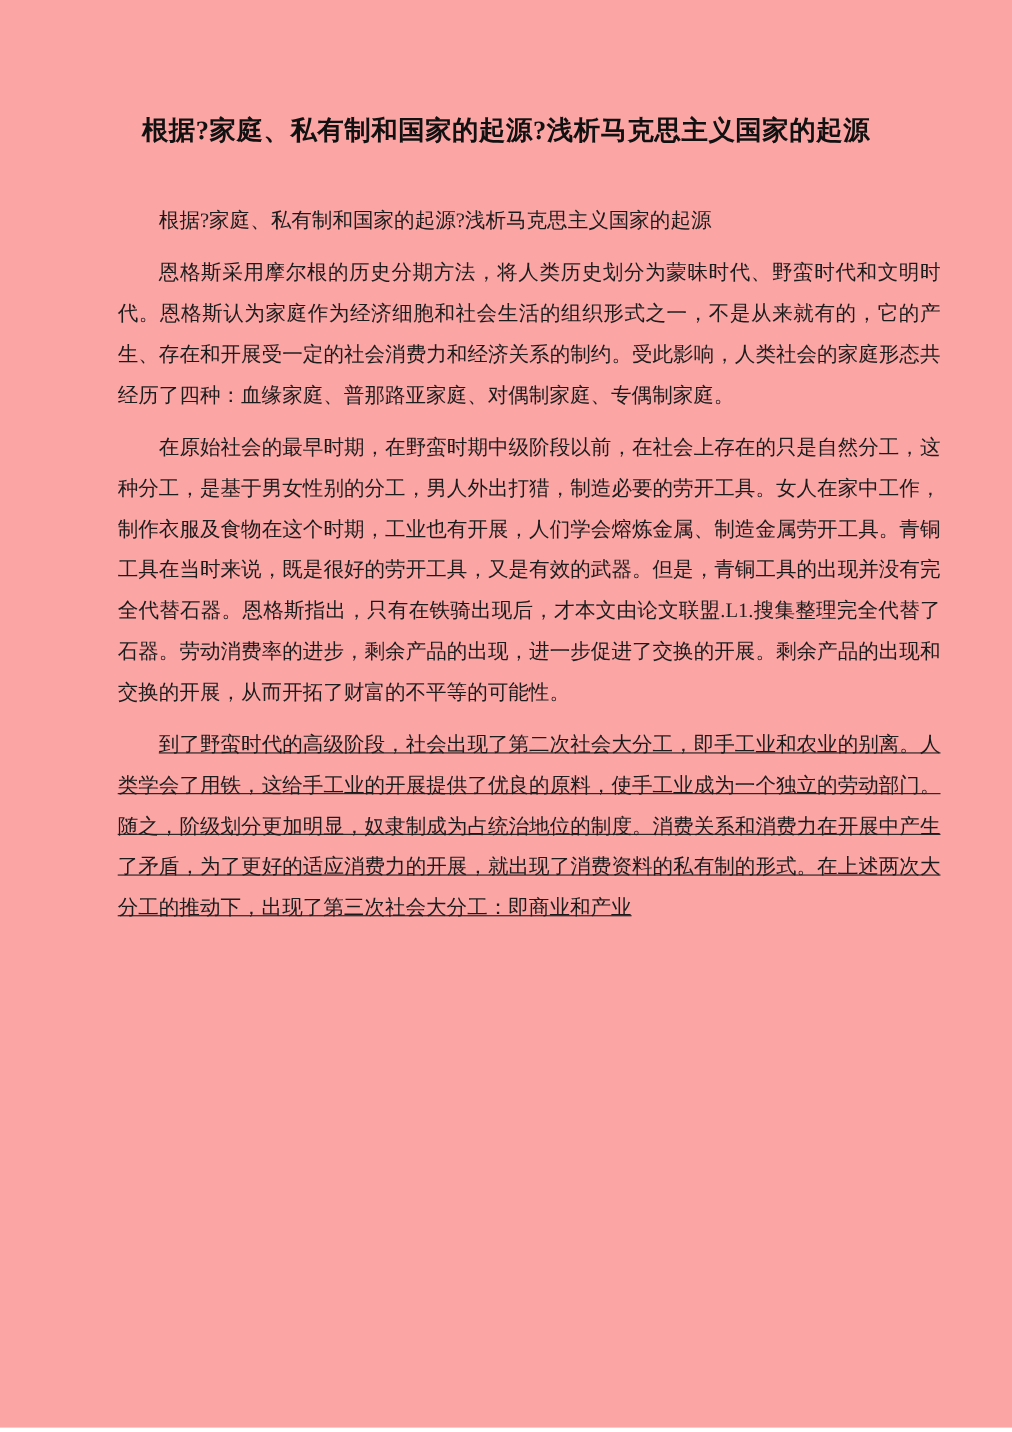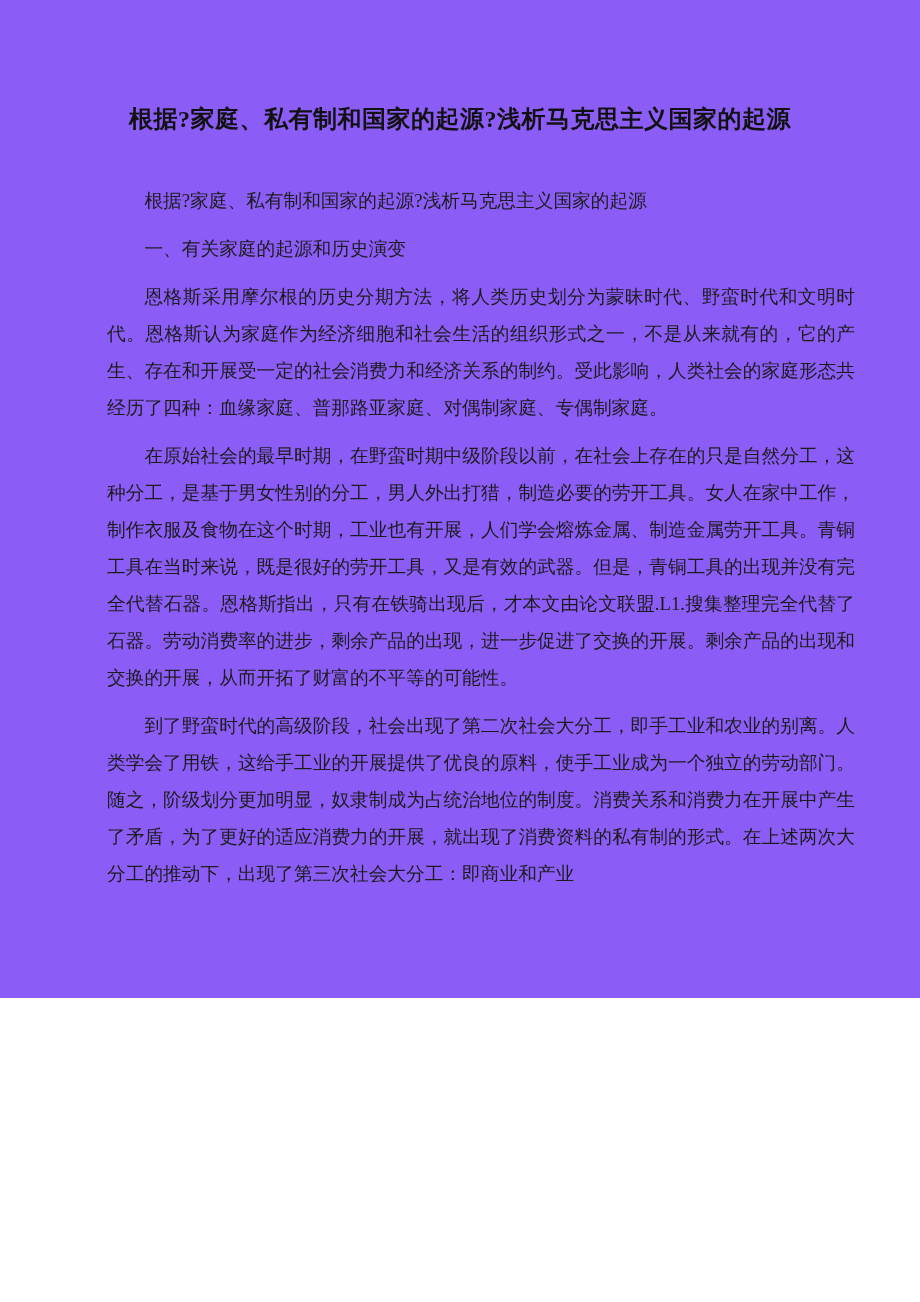--- a/index.html
+++ b/index.html
@@ -3,22 +3,22 @@
 <meta charset="utf-8">
 <style>
   html, body {
     margin: 0;
     padding: 0;
     background: #ffffff;
   }
   .page {
     position: relative;
     width: 920px;
-    height: 998px;
-    background: #8b5cf6;
+    height: 1298px;
+    background: #fca5a5;
     color: #1c1c1c;
     font-family: "Liberation Serif", "DejaVu Serif", serif;
     overflow: hidden;
   }
   .doc-title {
     margin: 0;
     padding: 103px 58px 0 58px;
     text-align: center;
     font-size: 24px;
     font-weight: bold;
@@ -34,34 +34,34 @@
     font-size: 18.7px;
     line-height: 37px;
     text-align: justify;
     text-justify: inter-ideograph;
     text-indent: 2em;
     color: #1c1c1c;
     word-break: break-all;
   }
   .para:last-child {
     margin-bottom: 0;
+    text-decoration: underline;
   }
 </style>
 </head>
 <body>
 
 <div class="page">
 
   <h1 class="doc-title">根据?家庭、私有制和国家的起源?浅析马克思主义国家的起源</h1>
 
   <div class="content">
 
     <p class="para">根据?家庭、私有制和国家的起源?浅析马克思主义国家的起源</p>
 
-    <p class="para">一、有关家庭的起源和历史演变</p>
 
     <p class="para">恩格斯采用摩尔根的历史分期方法，将人类历史划分为蒙昧时代、野蛮时代和文明时代。恩格斯认为家庭作为经济细胞和社会生活的组织形式之一，不是从来就有的，它的产生、存在和开展受一定的社会消费力和经济关系的制约。受此影响，人类社会的家庭形态共经历了四种：血缘家庭、普那路亚家庭、对偶制家庭、专偶制家庭。</p>
 
 
     <p class="para">在原始社会的最早时期，在野蛮时期中级阶段以前，在社会上存在的只是自然分工，这种分工，是基于男女性别的分工，男人外出打猎，制造必要的劳开工具。女人在家中工作，制作衣服及食物在这个时期，工业也有开展，人们学会熔炼金属、制造金属劳开工具。青铜工具在当时来说，既是很好的劳开工具，又是有效的武器。但是，青铜工具的出现并没有完全代替石器。恩格斯指出，只有在铁骑出现后，才本文由论文联盟.L1.搜集整理完全代替了石器。劳动消费率的进步，剩余产品的出现，进一步促进了交换的开展。剩余产品的出现和交换的开展，从而开拓了财富的不平等的可能性。</p>
 
     <p class="para">到了野蛮时代的高级阶段，社会出现了第二次社会大分工，即手工业和农业的别离。人类学会了用铁，这给手工业的开展提供了优良的原料，使手工业成为一个独立的劳动部门。随之，阶级划分更加明显，奴隶制成为占统治地位的制度。消费关系和消费力在开展中产生了矛盾，为了更好的适应消费力的开展，就出现了消费资料的私有制的形式。在上述两次大分工的推动下，出现了第三次社会大分工：即商业和产业</p>
 
   </div>
 </div>

